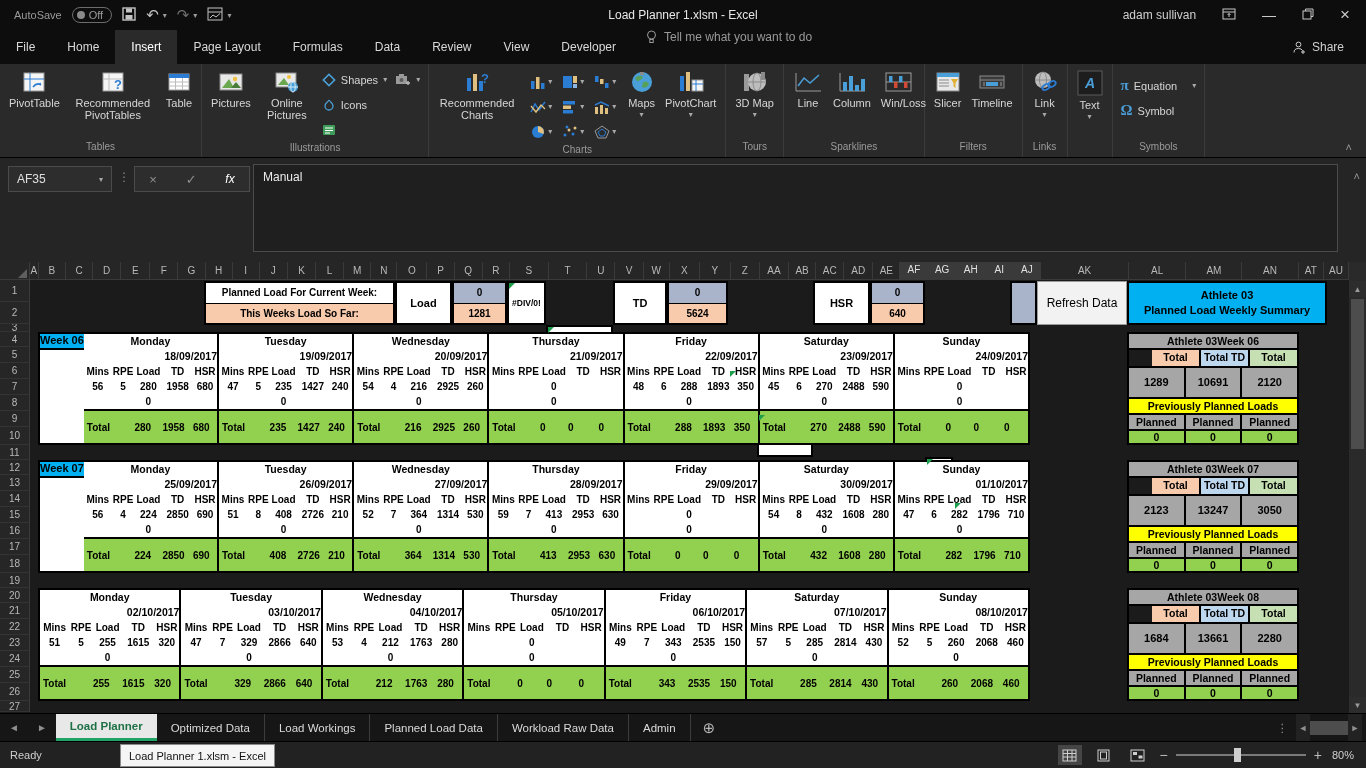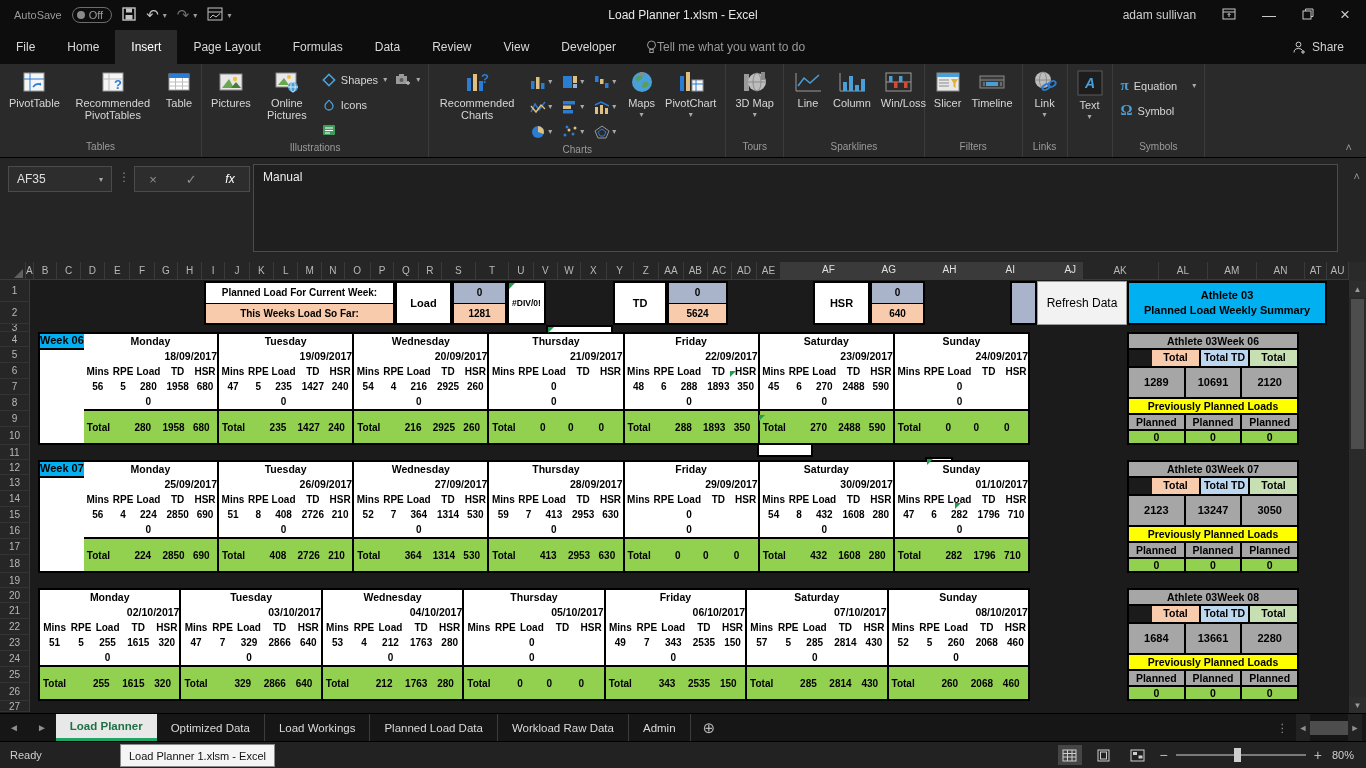--- a/index.html
+++ b/index.html
@@ -14,21 +14,21 @@
   .qat .g{color:#c4c4c4;font-size:15px;line-height:14px;}
   .qat .dim{color:#6f6f6f;}
   .qat .dd{font-size:8px;color:#9a9a9a;margin-left:-6px;}
   .tb-title{position:absolute;left:0;right:0;text-align:center;color:#e8e8e8;pointer-events:none;}
   .tb-right{margin-left:auto;display:flex;align-items:center;gap:26px;padding-right:16px;z-index:2;}
   .winbtn{color:#c9c9c9;font-size:14px;line-height:14px;}
   
   .tabsrow{left:0;top:30px;width:1366px;height:34px;background:#0d0d0d;display:flex;align-items:stretch;color:#d8d8d8;font-size:12px;}
   .rtab{display:flex;align-items:center;padding:0 16px;}
   .rtab.active{background:#2a2a2a;color:#fff;}
-  .tellme{display:flex;align-items:center;color:#9a9a9a;margin-left:14px;}
+  .tellme{display:flex;gap:7px;color:#9a9a9a;margin-left:14px;}
   .share{margin-left:auto;display:flex;align-items:center;gap:6px;color:#cfcfcf;padding-right:22px;}
   
   .ribbon{left:0;top:64px;width:1366px;height:94px;background:#2a2a2a;display:flex;border-bottom:1px solid #000;}
   .rgroup{display:flex;flex-direction:column;border-right:1px solid #3b3b3b;}
   .rg-body{flex:1;display:flex;align-items:flex-start;padding:3px 4px 0 4px;}
   .glabel{height:16px;font-size:10px;color:#9b9b9b;text-align:center;position:relative;}
   .bigbtn{display:flex;flex-direction:column;align-items:center;justify-content:flex-start;padding:3px 5px;color:#d6d6d6;font-size:11px;text-align:center;line-height:12px;}
   .bigbtn svg{margin-bottom:3px;}
   .smcol{display:flex;flex-direction:column;justify-content:flex-start;}
   .smrow{display:flex;align-items:center;gap:5px;height:25px;color:#d6d6d6;font-size:11px;padding:0 4px;}
@@ -42,21 +42,21 @@
   .namebox .dd{margin-left:auto;}
   .fdots{left:118px;top:12px;color:#8a8a8a;font-size:12px;}
   .fbtns{left:134px;top:8px;width:116px;height:26px;background:#2d2d2d;border:1px solid #4b4b4b;display:flex;align-items:center;justify-content:space-around;color:#8f8f8f;font-size:13px;}
   .fx{font-style:italic;color:#ffffff;font-size:12px;font-family:Liberation Sans, sans-serif;}
   .fcontent{left:253px;top:6px;width:1085px;height:88px;background:#1f1f1f;border:1px solid #4b4b4b;color:#ececec;font-size:12px;padding:5px 9px;}
   
   .colstrip{left:0;top:262px;width:1349px;height:18px;background:#262626;display:flex;border-bottom:1px solid #3a3a3a;}
   .corner{width:30px;height:18px;border-right:1px solid #3a3a3a;position:relative;}
   .corner:after{content:"";position:absolute;right:2px;bottom:2px;border-left:9px solid transparent;border-bottom:9px solid #5f5f5f;}
   .colh{height:18px;line-height:17px;text-align:center;color:#b8b8b8;font-size:10px;border-right:1px solid #3a3a3a;overflow:hidden;}
-  .colh.sel{background:#3a3a3a;color:#e0e0e0;border-bottom:2px solid #21a366;line-height:15px;padding-left:36px;}
+  .colh.sel{background:#3a3a3a;color:#e0e0e0;border-bottom:2px solid #21a366;line-height:15px;}
   
   .gridarea{left:0;top:280px;width:1349px;height:433px;background:#1b1b1b;overflow:hidden;}
   .rowgut{position:absolute;left:0;top:0;width:30px;}
   .rowh{width:30px;box-sizing:border-box;border-right:1px solid #3a3a3a;border-bottom:1px solid #333;background:#262626;color:#b8b8b8;font-size:10px;display:flex;align-items:center;justify-content:center;overflow:hidden;}
   .seg{position:absolute;top:1px;height:44px;border:2px solid #000;display:flex;flex-direction:column;color:#000;font-weight:bold;box-sizing:border-box;}
   .seg .r{flex:1;display:flex;align-items:center;justify-content:center;font-size:10px;white-space:nowrap;overflow:hidden;}
   .seg .r2{border-top:1px solid #000;}
   .err{position:relative;}
   .err:before{content:"";position:absolute;top:0;left:0;border-top:6px solid #1e9e4a;border-right:6px solid transparent;z-index:2;}
   .refresh{position:absolute;top:1px;height:44px;background:#f2f2f2;border:1px solid #9a9a9a;color:#000;display:flex;align-items:center;justify-content:center;font-size:12px;box-sizing:border-box;}

